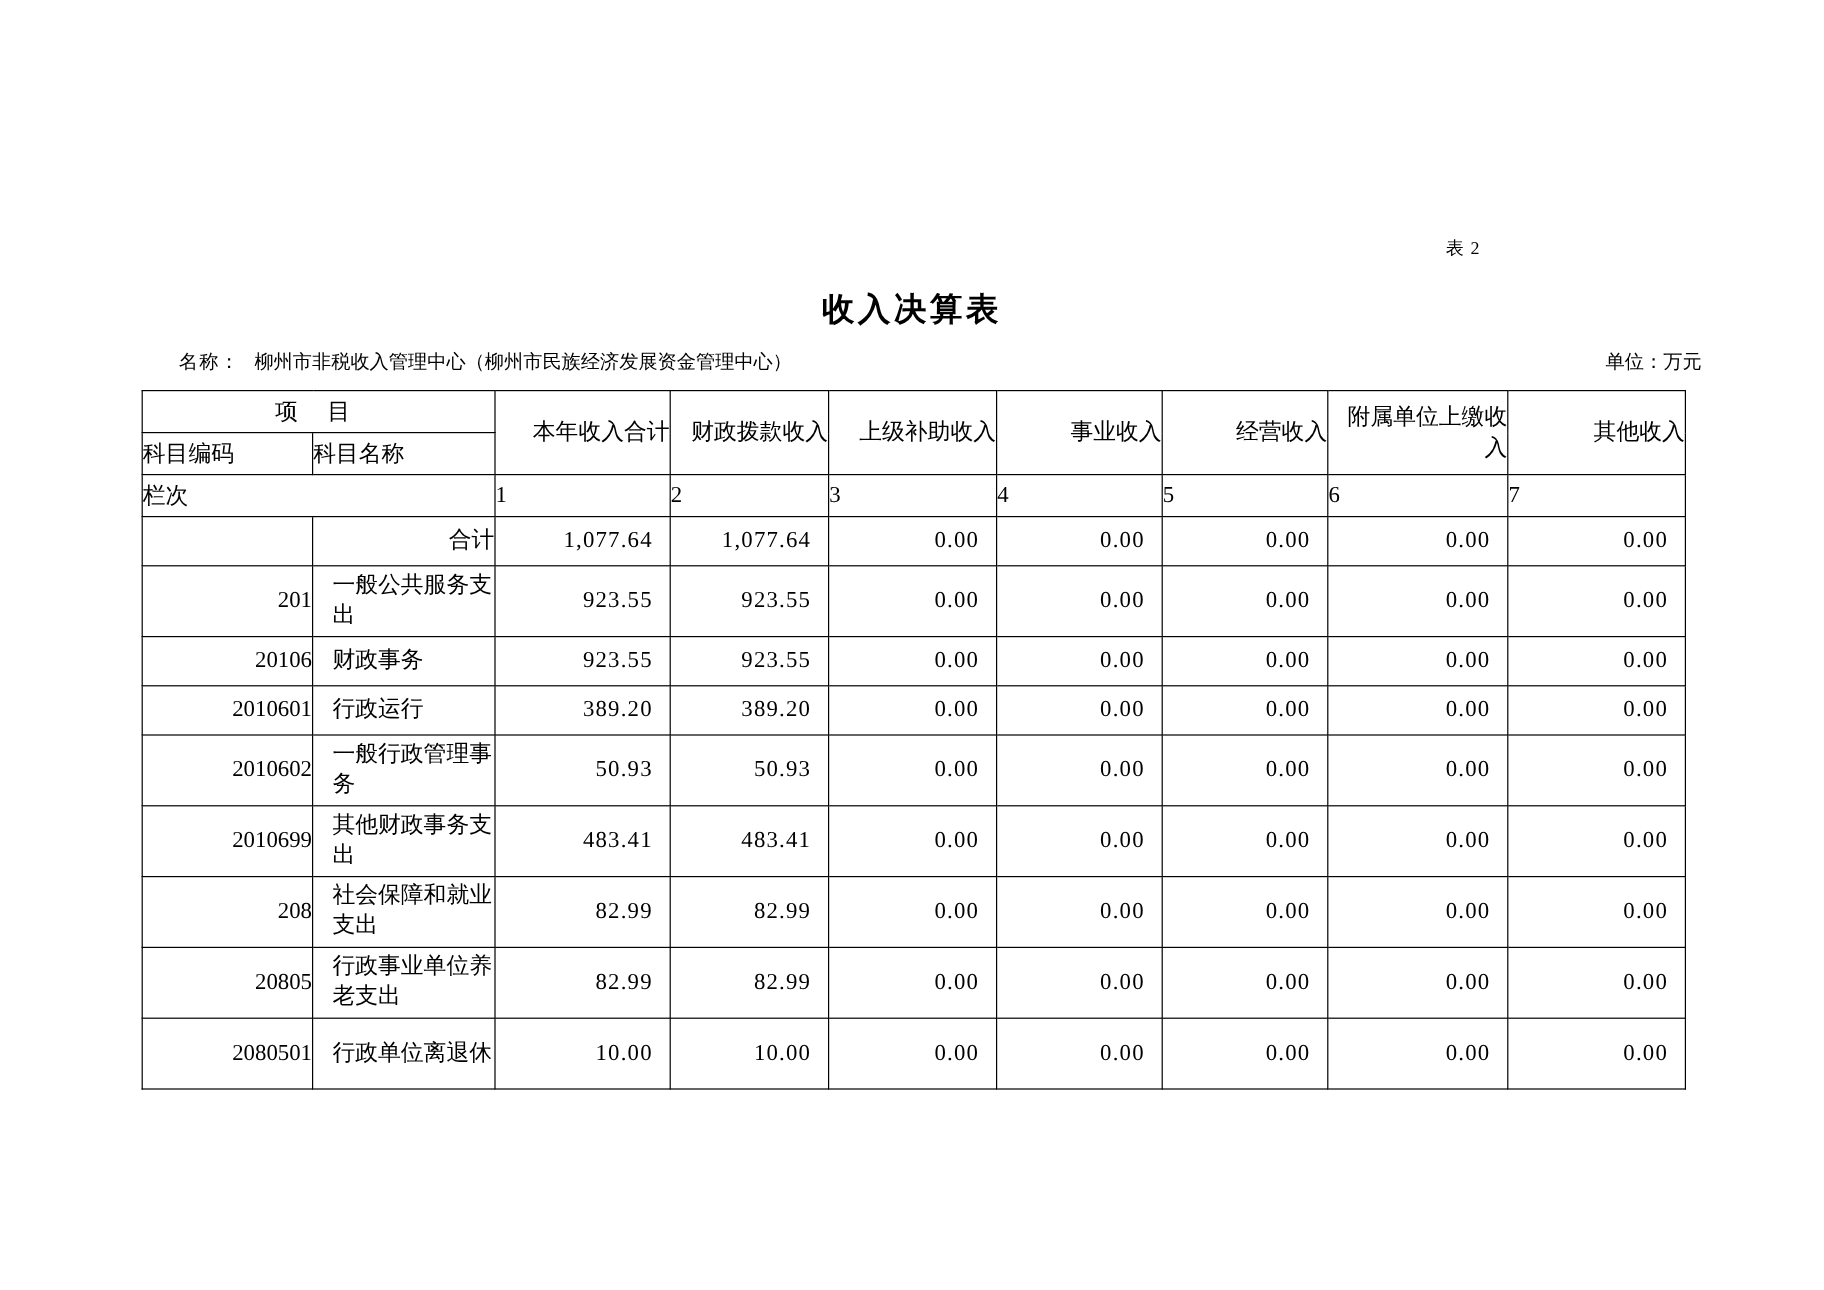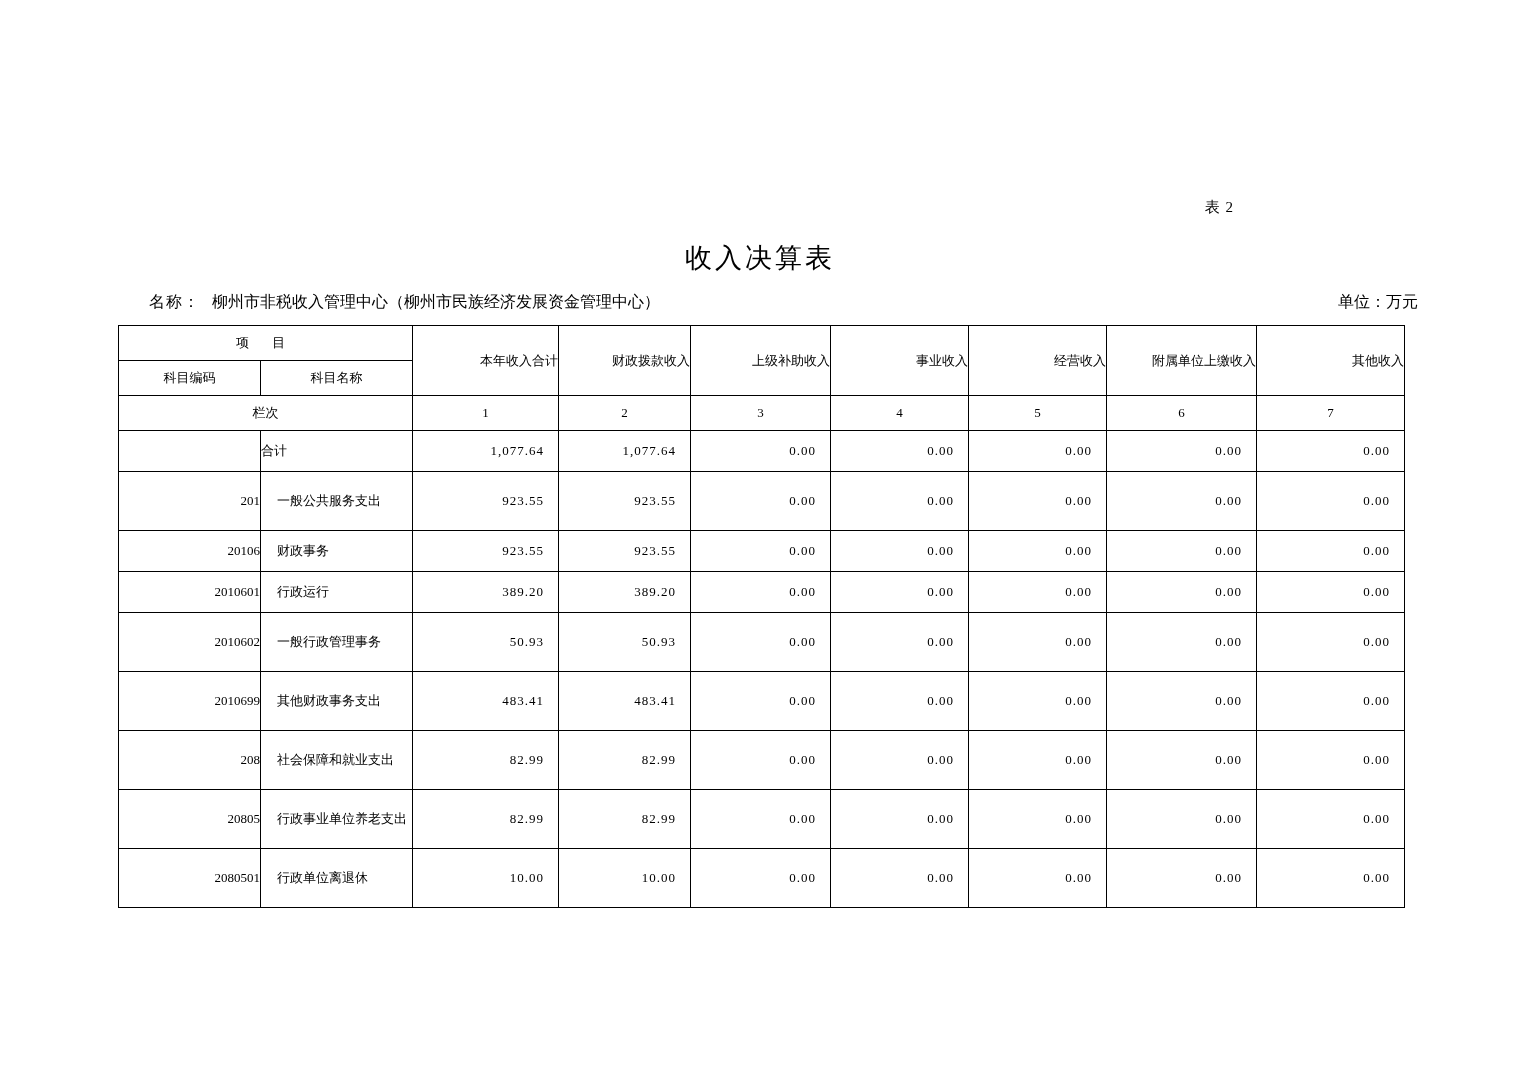--- a/index.html
+++ b/index.html
@@ -28,21 +28,21 @@
     font-size: 15px;
     letter-spacing: 1px;
   }
   .doc-title {
     position: absolute;
     top: 240px;
     left: 0;
     width: 1520px;
     text-align: center;
     font-size: 27px;
-    font-weight: normal;
+    font-weight: bold;
     letter-spacing: 3px;
   }
   .meta-row {
     position: absolute;
     top: 292px;
     left: 134px;
     width: 1284px;
     height: 24px;
   }
   .meta-name {
@@ -65,35 +65,34 @@
     font-size: 16px;
     white-space: nowrap;
   }
   table.fin {
     position: absolute;
     top: 325px;
     left: 118px;
     width: 1286px;
     border-collapse: collapse;
     table-layout: fixed;
-    font-size: 13px;
+    font-size: 19px;
   }
   table.fin td, table.fin th {
     border: 1px solid #000000;
     padding: 0;
     font-weight: normal;
     vertical-align: middle;
   }
   .h-item {
     text-align: center;
     letter-spacing: 10px;
     padding-left: 10px;
   }
   .cell-center {
-    text-align: center;
   }
   .hdr-cell {
     text-align: right;
     line-height: 1.35;
     padding: 4px 6px;
   }
   .row-h1 td { height: 34px; }
   .row-h2 td { height: 34px; }
   .row-lanes td { height: 34px; }
   .row-body td { height: 40px; }
@@ -101,21 +100,21 @@
   .code-cell {
     text-align: right;
     padding-left: 16px !important;
   }
   .name-cell {
     text-align: left;
     padding-left: 16px !important;
     line-height: 1.3;
   }
   .name-cell.center {
-    text-align: left;
+    text-align: right;
     padding-left: 0 !important;
   }
   .num {
     text-align: right;
     padding-right: 14px !important;
     letter-spacing: 1px;
   }
 </style>
 </head>
 <body>

